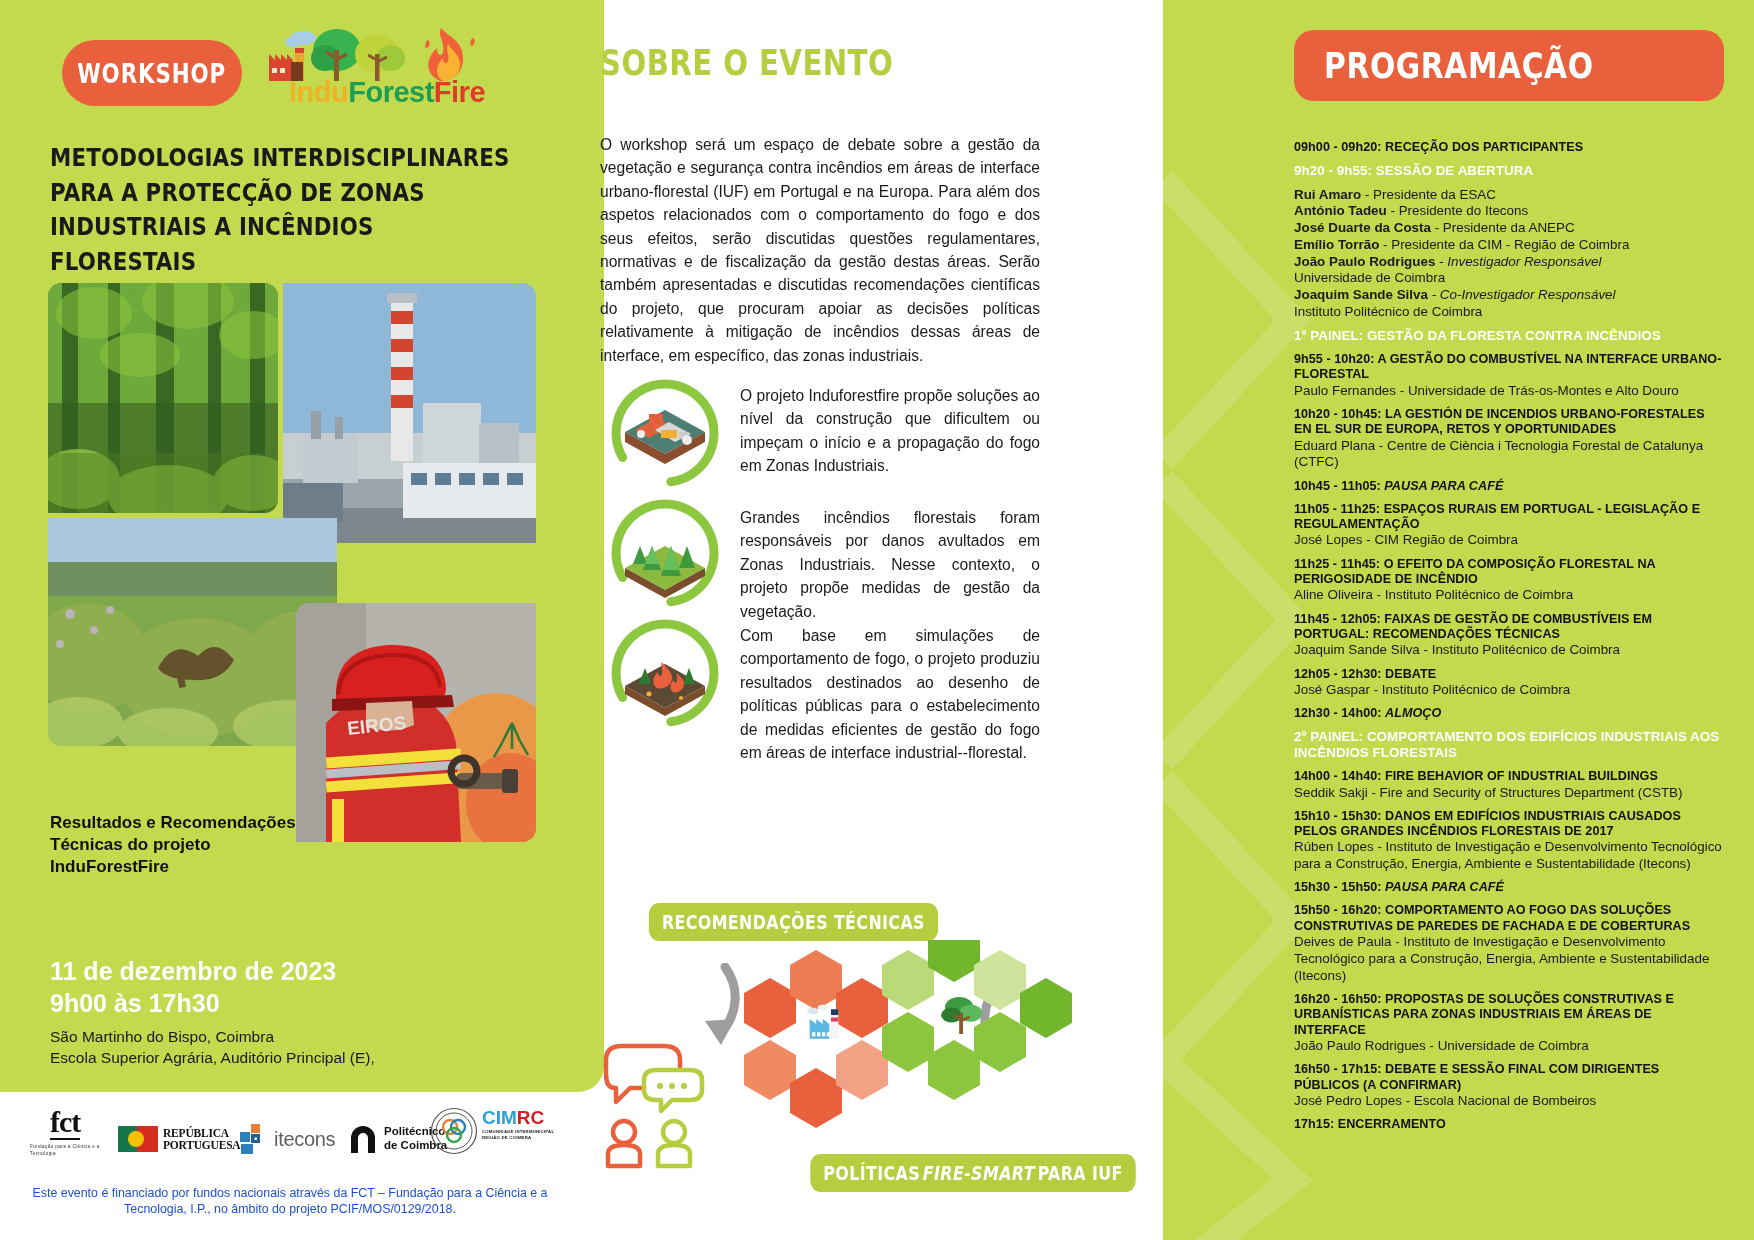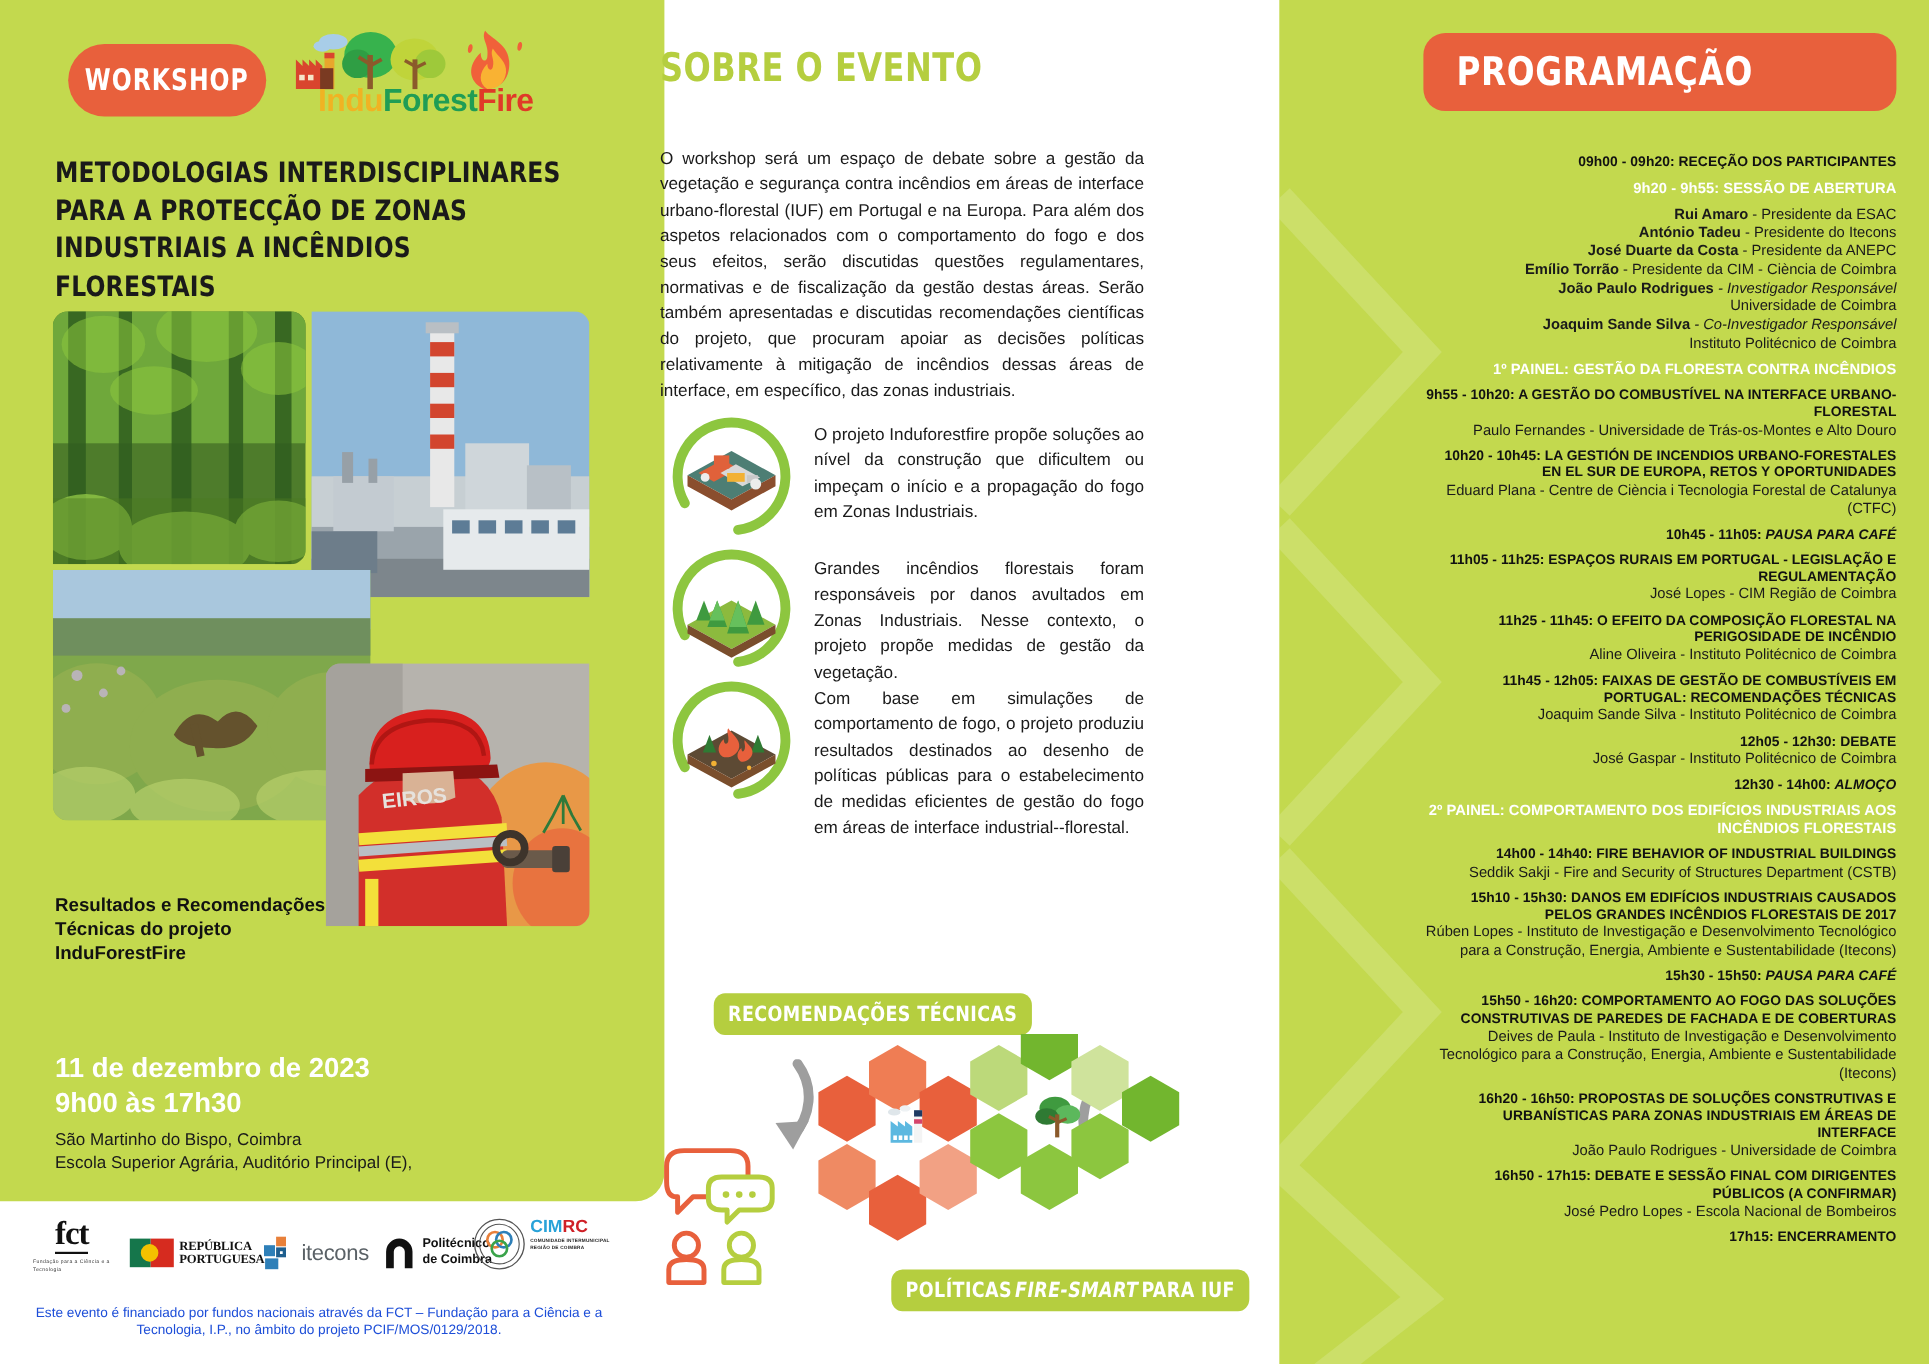--- a/index.html
+++ b/index.html
@@ -102,21 +102,21 @@
   .rp-flag { display: flex; width: 54px; height: 26px; border: 0; }
   .rp-g { background: #15764b; width: 19px; }
   .rp-r { background: #d62b1f; width: 21px; position: relative;}
   .rp-dot { width: 16px; height:16px; border-radius: 50%; background: #f4c100; position:absolute; left:-9px; top:5px;}
   .rp-txt {
     font-family: "Liberation Serif", serif; font-weight: 700; font-size: 11.5px;
     color: #111; line-height: 1.08; letter-spacing: -0.2px;
   }
   .ite-txt { font-size: 20px; color: #5a6166; letter-spacing: -0.3px; }
   .poli-txt { font-size: 11.5px; font-weight: 700; color: #111; line-height: 1.18; }
-  .cim-txt { font-size: 16px; font-weight: 800; color: #28a2d8; letter-spacing: 0px; }
+  .cim-txt { font-size: 19px; font-weight: 800; color: #28a2d8; letter-spacing: 0px; }
   .cim-rc { color:#cf2027; }
   .cim-sub { font-size: 4.3px; color: #222; font-weight: 700; line-height: 1.5; letter-spacing: .2px;}
 
   .funding-note {
     position: absolute; left: 30px; top: 1185px; width: 520px;
     text-align: center; font-size: 12.4px; line-height: 1.32; color: #1d4ed8;
   }
 
   
   .mid-col { position: absolute; left: 600px; top: 0; width: 560px; height: 1240px; }
@@ -166,21 +166,21 @@
     position: absolute; left: 131px; top: 30px; width: 430px; height: 71px;
     background: #e8603c; border-radius: 20px;
     display: flex; align-items: center; padding-left: 30px;
   }
   .prog-badge span {
     color: #fff; font-size: 36px; font-weight: 700; letter-spacing: 0.6px;
     font-family: "DejaVu Sans Condensed", "Liberation Sans Narrow", "Liberation Sans", sans-serif;
     transform: scaleX(0.92); transform-origin: left center;
   }
   .agenda { position: absolute; left: 131px; top: 140px; width: 430px; }
-  .ag-item { margin-bottom: 7.5px; text-align: right; }
+  .ag-item { margin-bottom: 7.5px; }
   .ag-head { font-size: 12.6px; font-weight: 700; color: #111; line-height: 1.22; letter-spacing: 0.05px; }
   .ag-head.panel { color: #ffffff; font-size: 13.4px; }
   .ag-head.ital { font-style: italic; }
   .ag-body { font-size: 13.4px; font-weight: 400; color: #1a1a1a; line-height: 1.25; }
   .ag-body b { font-weight: 700; }
   .ag-body i { font-style: italic; }
 </style>
 </head>
 <body>
 
@@ -596,21 +596,21 @@
           <div class="ag-head">09h00 - 09h20: RECEÇÃO DOS PARTICIPANTES</div>
         </div>
         <div class="ag-item">
           <div class="ag-head panel">9h20 - 9h55: SESSÃO DE ABERTURA</div>
         </div>
         <div class="ag-item">
           <div class="ag-body">
             <div><b>Rui Amaro</b><span> - Presidente da ESAC</span></div>
             <div><b>António Tadeu</b><span> - Presidente do Itecons</span></div>
             <div><b>José Duarte da Costa</b><span> - Presidente da ANEPC</span></div>
-            <div><b>Emílio Torrão</b><span> - Presidente da CIM - Ciència de Coimbra</span></div>
+            <div><b>Emílio Torrão</b><span> - Presidente da CIM - Região de Coimbra</span></div>
             <div><b>João Paulo Rodrigues</b><i> - Investigador Responsável</i></div>
             <div>Universidade de Coimbra</div>
             <div><b>Joaquim Sande Silva</b><i> - Co-Investigador Responsável</i></div>
             <div>Instituto Politécnico de Coimbra</div>
           </div>
         </div>
         <div class="ag-item">
           <div class="ag-head panel">1º PAINEL: GESTÃO DA FLORESTA CONTRA INCÊNDIOS</div>
         </div>
         <div class="ag-item">

